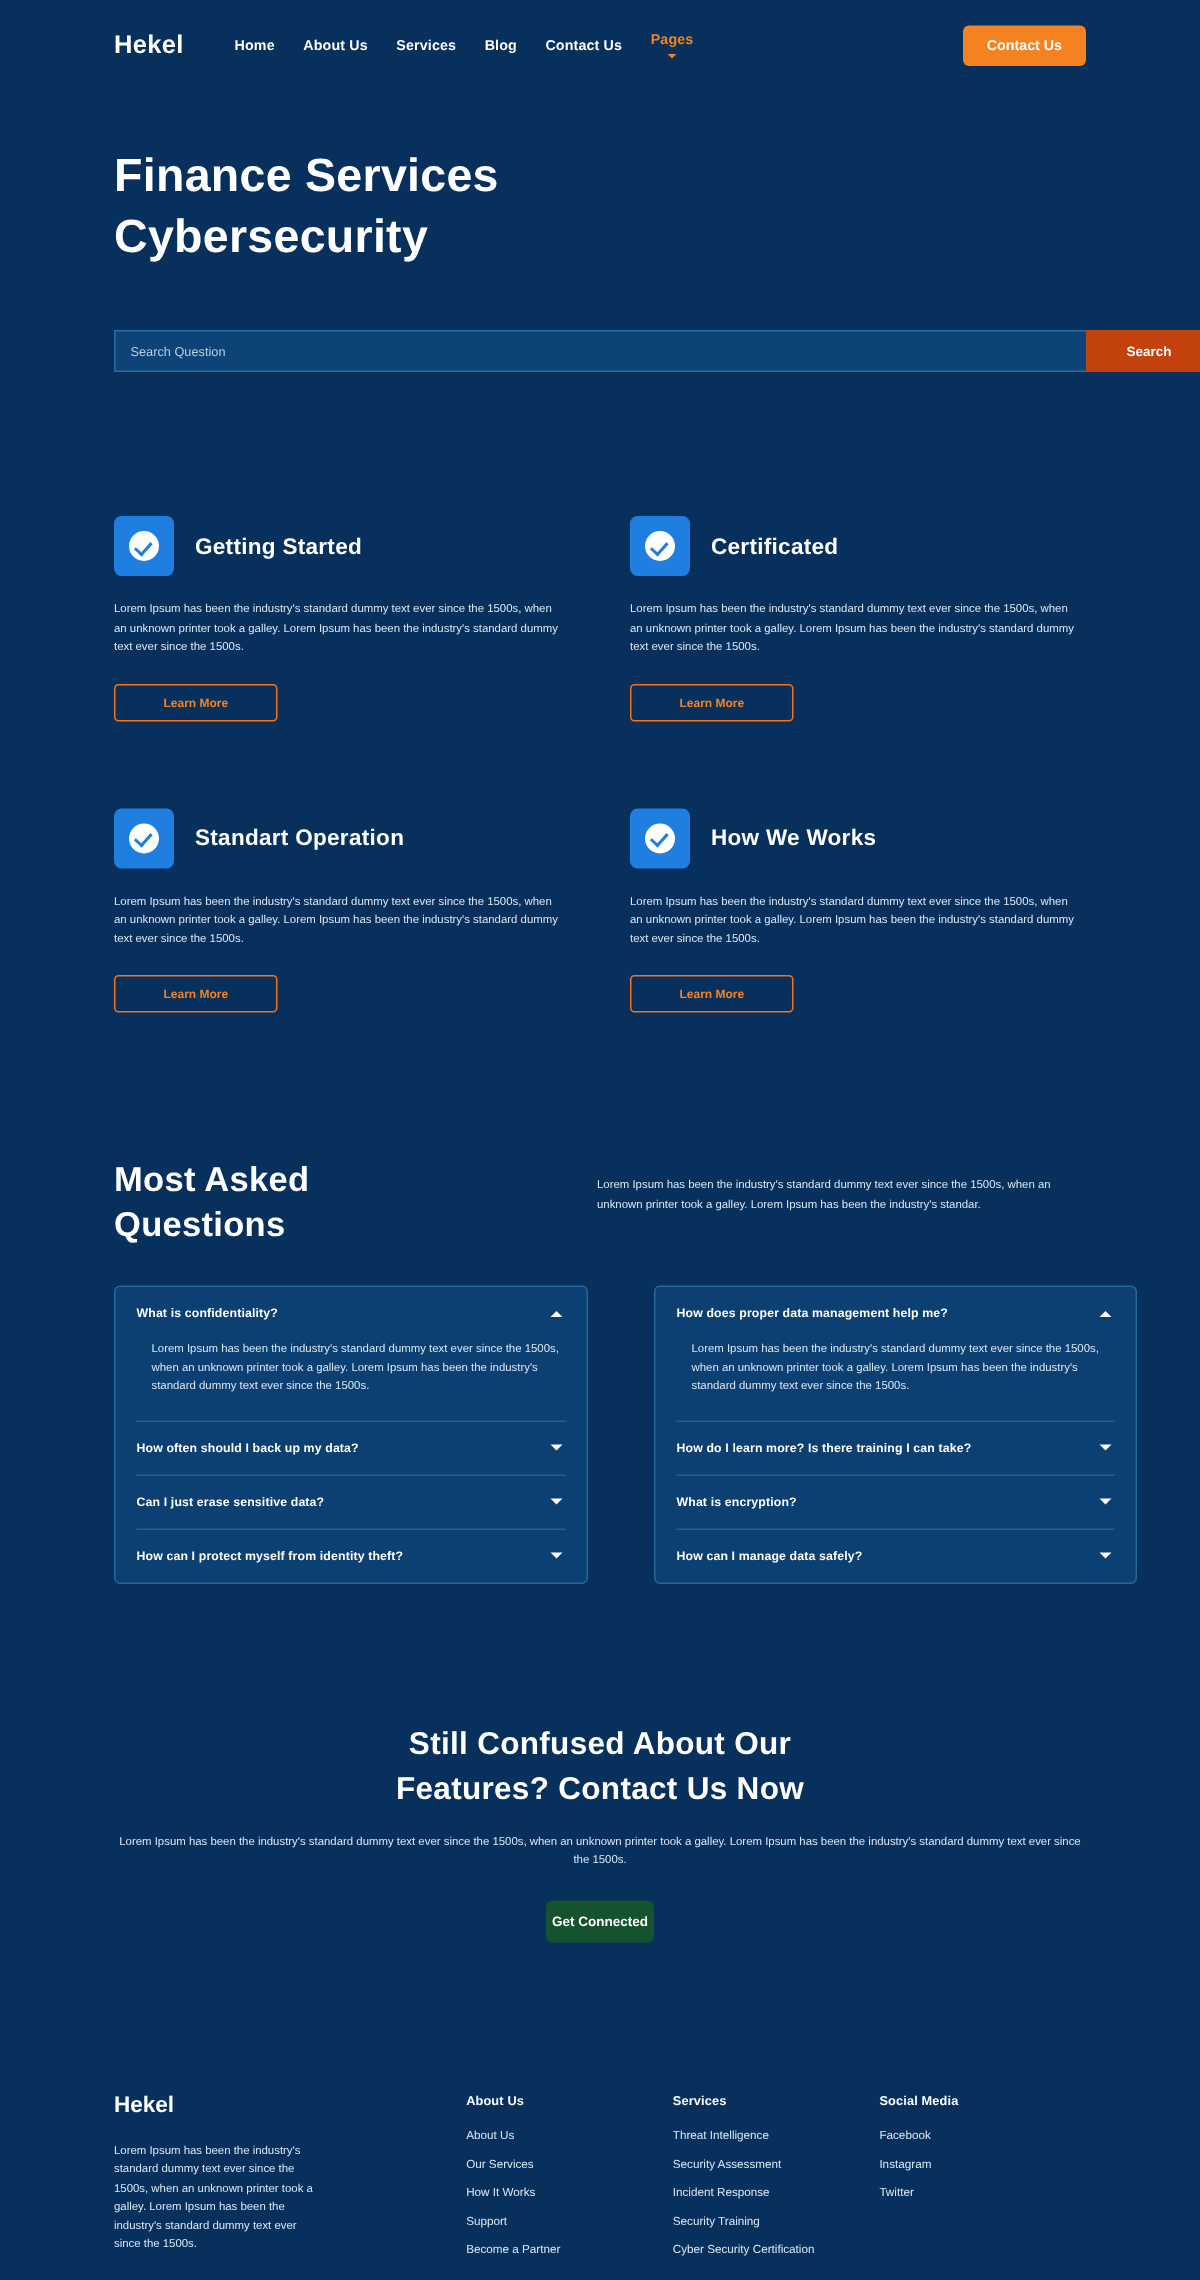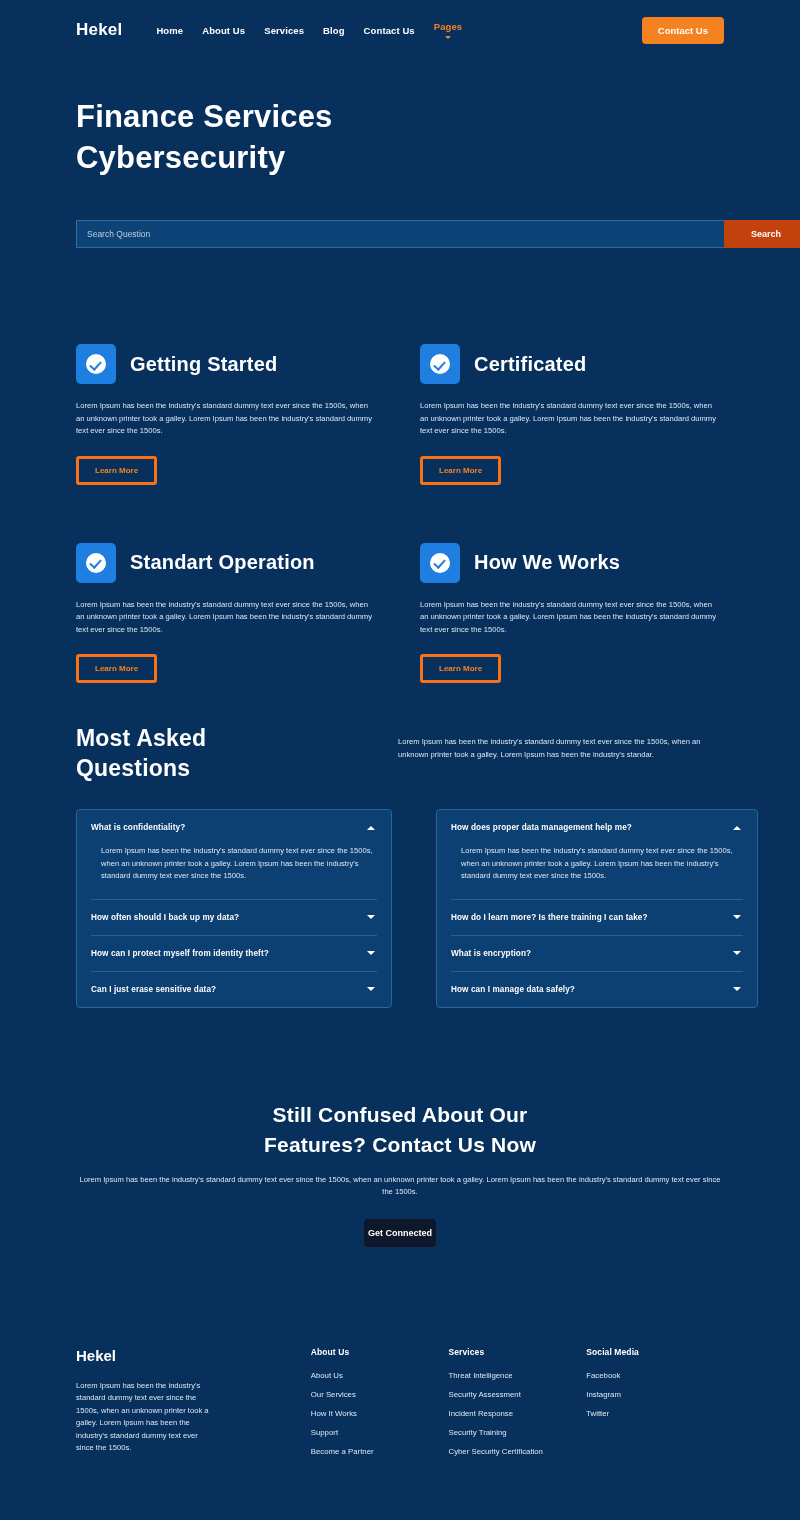--- a/index.html
+++ b/index.html
@@ -122,48 +122,48 @@
   .check-circle::after {
     content: "";
     position: absolute;
     left: 6px; top: 4.5px;
     width: 5px; height: 9px;
     border: solid #1f7fe0;
     border-width: 0 2px 2px 0;
     transform: rotate(42deg);
   }
   .feature-title {
-    font-size: 20px;
+    font-size: 15px;
     font-weight: bold;
     letter-spacing: 0.2px;
     text-align: center;
   }
   .feature-desc {
     margin-top: 16px;
     font-size: 7.6px;
     line-height: 12.5px;
     color: #dce8f4;
     max-width: 298px;
   }
   .learn-btn {
     margin-top: 18px;
     display: inline-block;
-    border: 3px solid #f97316;
+    border: 1px solid #f97316;
     color: #f58220;
     background: transparent;
     font-size: 8px;
     font-weight: bold;
-    padding: 7px 16px;
+    padding: 7px 32px;
     border-radius: 3px;
     cursor: pointer;
     font-family: "Liberation Sans", sans-serif;
   }
 
   
-  .faq { margin-top: 40px; padding: 0 76px; }
+  .faq { margin-top: 96px; padding: 0 76px; }
   .faq-top { display: flex; align-items: flex-start; }
   .faq-title {
     font-size: 23px;
     font-weight: bold;
     line-height: 30px;
     letter-spacing: 0.2px;
     width: 322px;
   }
   .faq-intro {
     font-size: 7.6px;
@@ -228,21 +228,21 @@
     letter-spacing: 0.2px;
   }
   .cta p {
     margin-top: 14px;
     font-size: 7.6px;
     line-height: 12.5px;
     color: #dce8f4;
   }
   .cta-btn {
     margin-top: 20px;
-    background: #0f172a;
+    background: #14532d;
     border: none;
     color: #fff;
     font-size: 9px;
     font-weight: bold;
     padding: 9px 4px;
     border-radius: 4px;
     cursor: pointer;
     font-family: "Liberation Sans", sans-serif;
   }
 
@@ -379,27 +379,27 @@
           <div class="faq-a">Lorem Ipsum has been the industry's standard dummy text ever since the 1500s, when an unknown printer took a galley. Lorem Ipsum has been the industry's standard dummy text ever since the 1500s.</div>
         </div>
         <div class="faq-item">
           <div class="faq-q">
             <span>How often should I back up my data?</span>
             <span class="caret"></span>
           </div>
         </div>
         <div class="faq-item">
           <div class="faq-q">
+            <span>Can I just erase sensitive data?</span>
+            <span class="caret"></span>
+          </div>
+        </div>
+        <div class="faq-item">
+          <div class="faq-q">
             <span>How can I protect myself from identity theft?</span>
-            <span class="caret"></span>
-          </div>
-        </div>
-        <div class="faq-item">
-          <div class="faq-q">
-            <span>Can I just erase sensitive data?</span>
             <span class="caret"></span>
           </div>
         </div>
       </div>
 
       <div class="faq-col">
         <div class="faq-item">
           <div class="faq-q">
             <span>How does proper data management help me?</span>
             <span class="caret up"></span>

